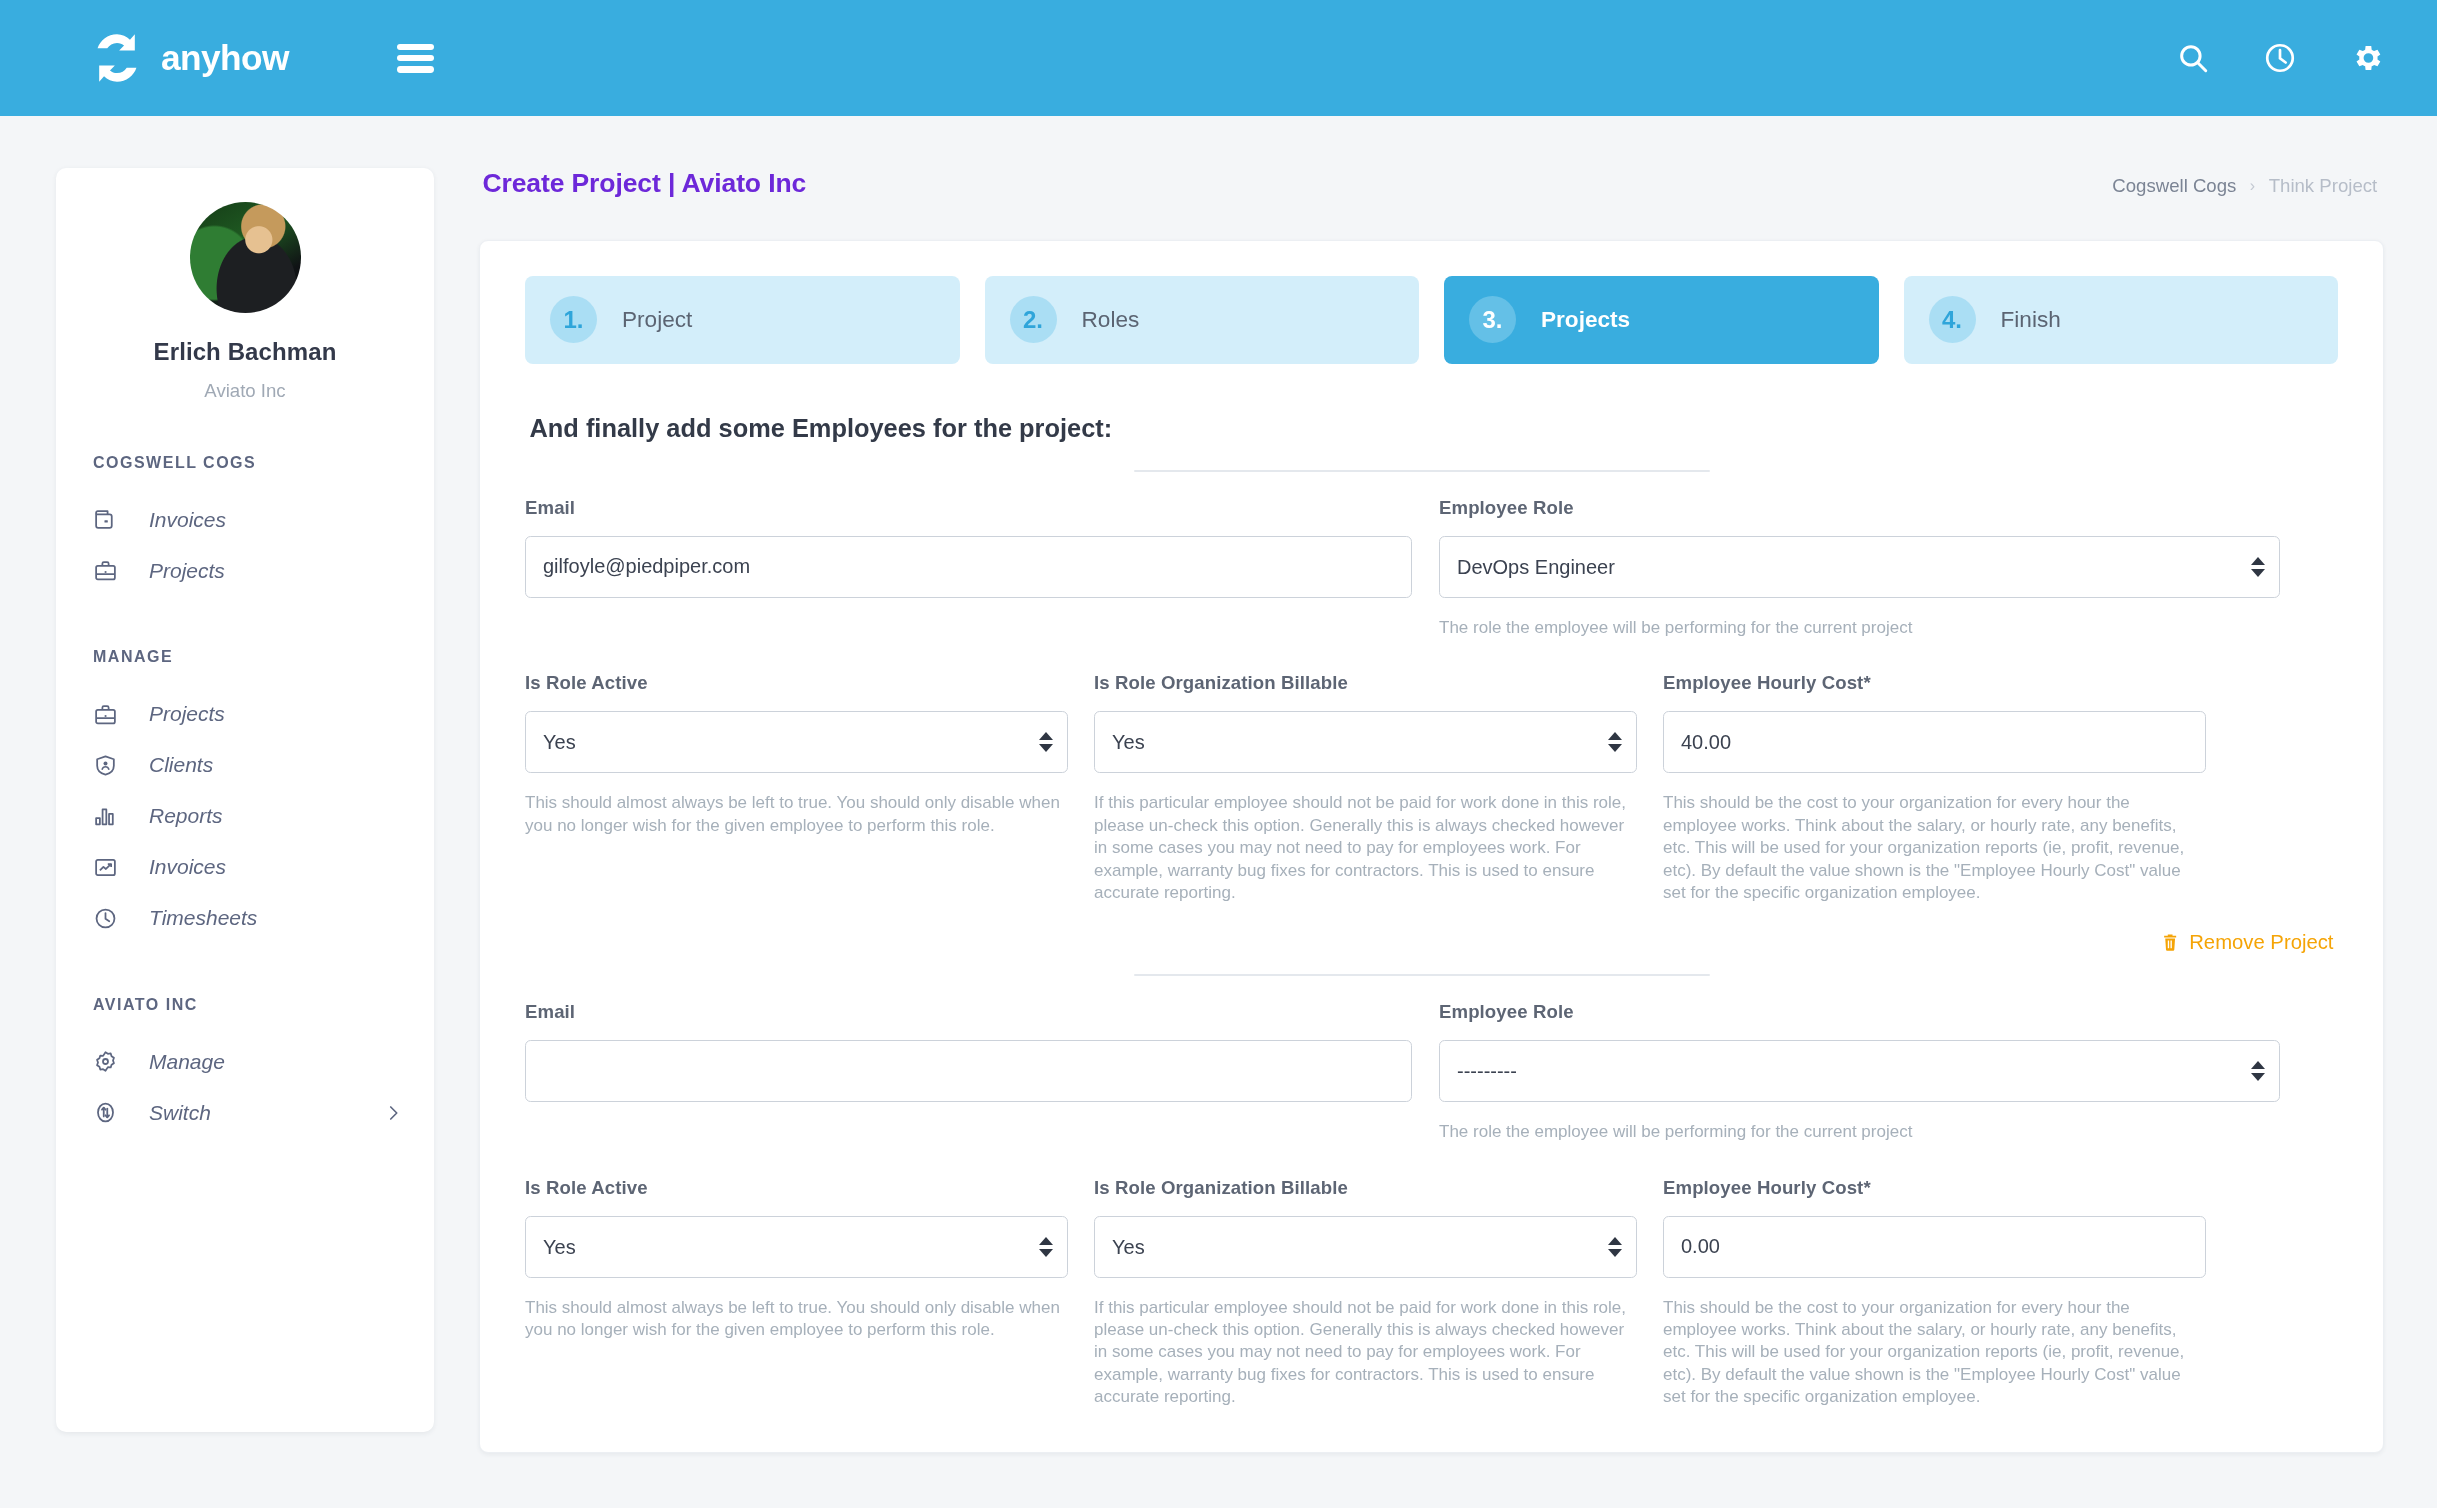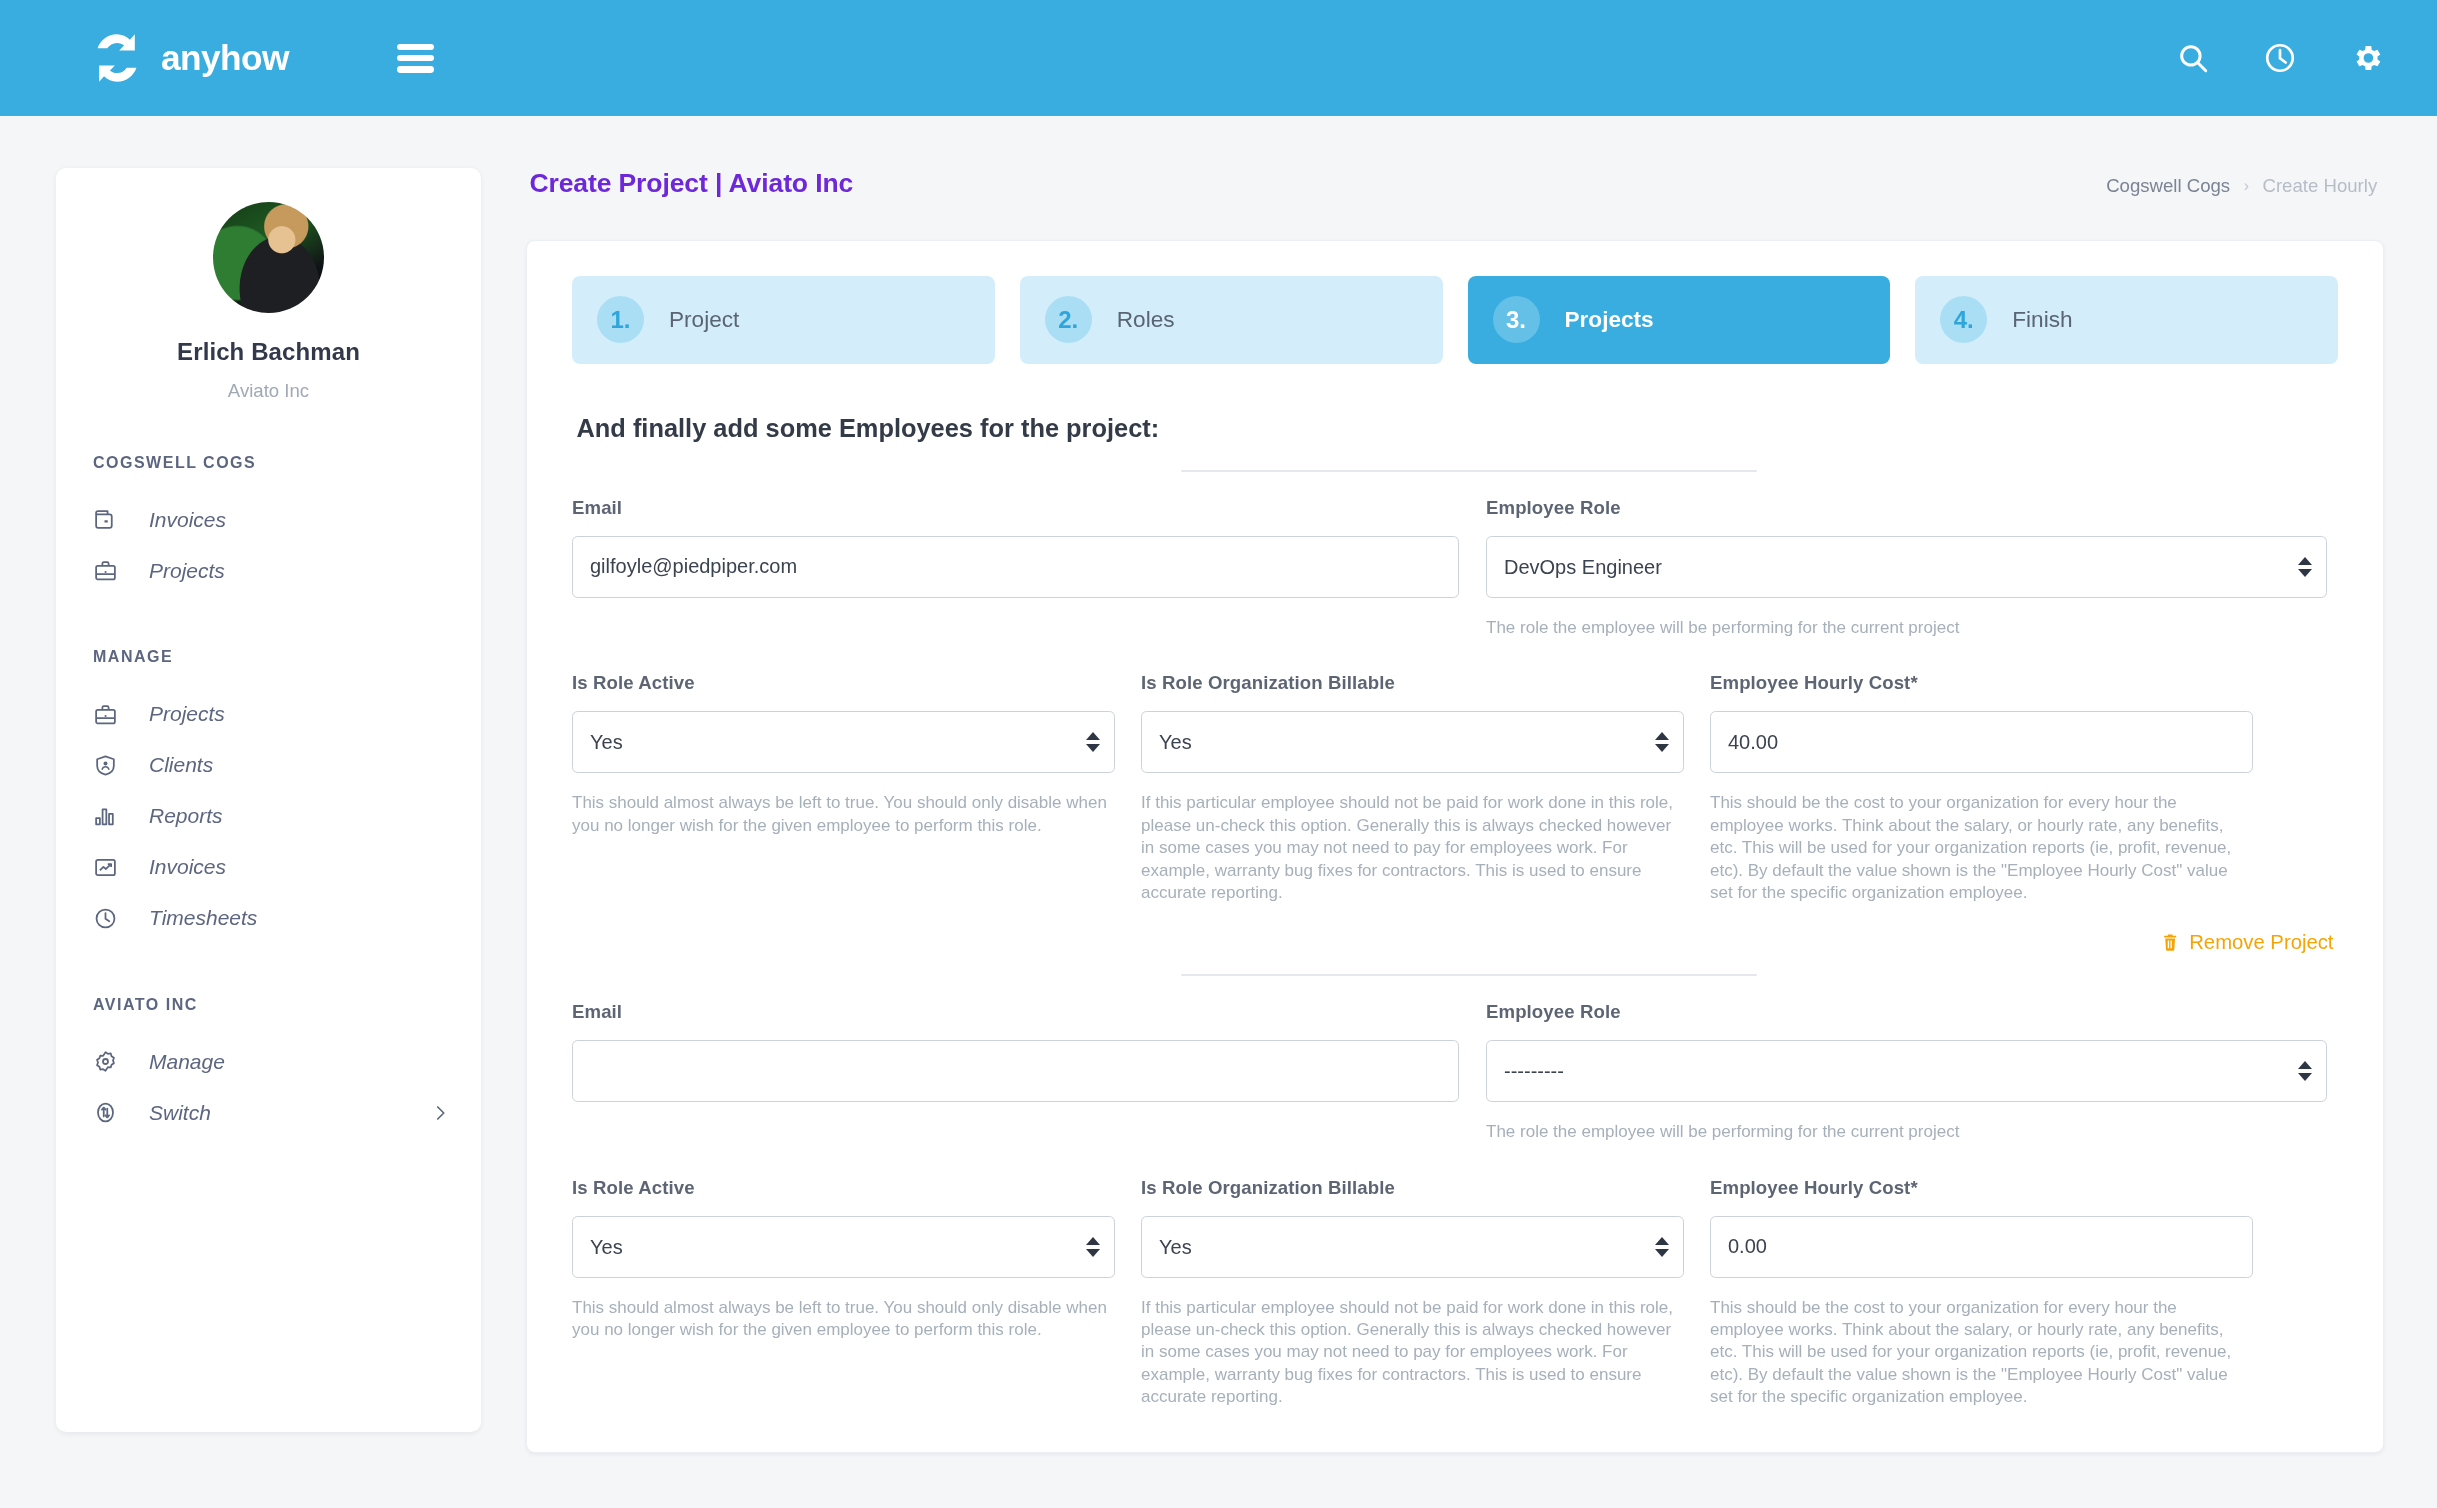--- a/index.html
+++ b/index.html
@@ -33,21 +33,21 @@
     margin-left: auto;
     display: flex; align-items: center; gap: 53px;
   }
   .topbar-right .ticon { width: 34px; height: 34px; display: block; cursor: pointer; }
 
   
   .shell { display: flex; align-items: flex-start; padding: 52px 54px 0 56px; gap: 0; }
 
   
   .sidebar {
-    width: 425px; flex: none;
+    width: 378px; flex: none;
     background: #fff;
     border-radius: 10.2px;
     box-shadow: 0 1.7px 5.6px rgba(40,50,70,.07);
     padding: 34px 0 44px 0;
     min-height: 1264px;
   }
   .profile { text-align: center; padding: 0 22.6px 0; }
   .avatar {
     width: 111px; height: 111px; border-radius: 50%;
     margin: 0 auto 25px;
@@ -327,21 +327,21 @@
     </div>
   </aside>
 
   <main class="main">
 
     <div class="page-head">
       <h1 class="page-title">Create Project | Aviato Inc</h1>
       <nav class="breadcrumb">
         <span class="crumb">Cogswell Cogs</span>
         <span class="crumb-sep">›</span>
-        <span class="crumb muted">Create Hourly</span>
+        <span class="crumb muted">Think Project</span>
       </nav>
     </div>
 
     <section class="card">
 
       <div class="steps">
         <div class="step">
           <span class="step-num">1.</span>
           <span class="step-label">Project</span>
         </div>

